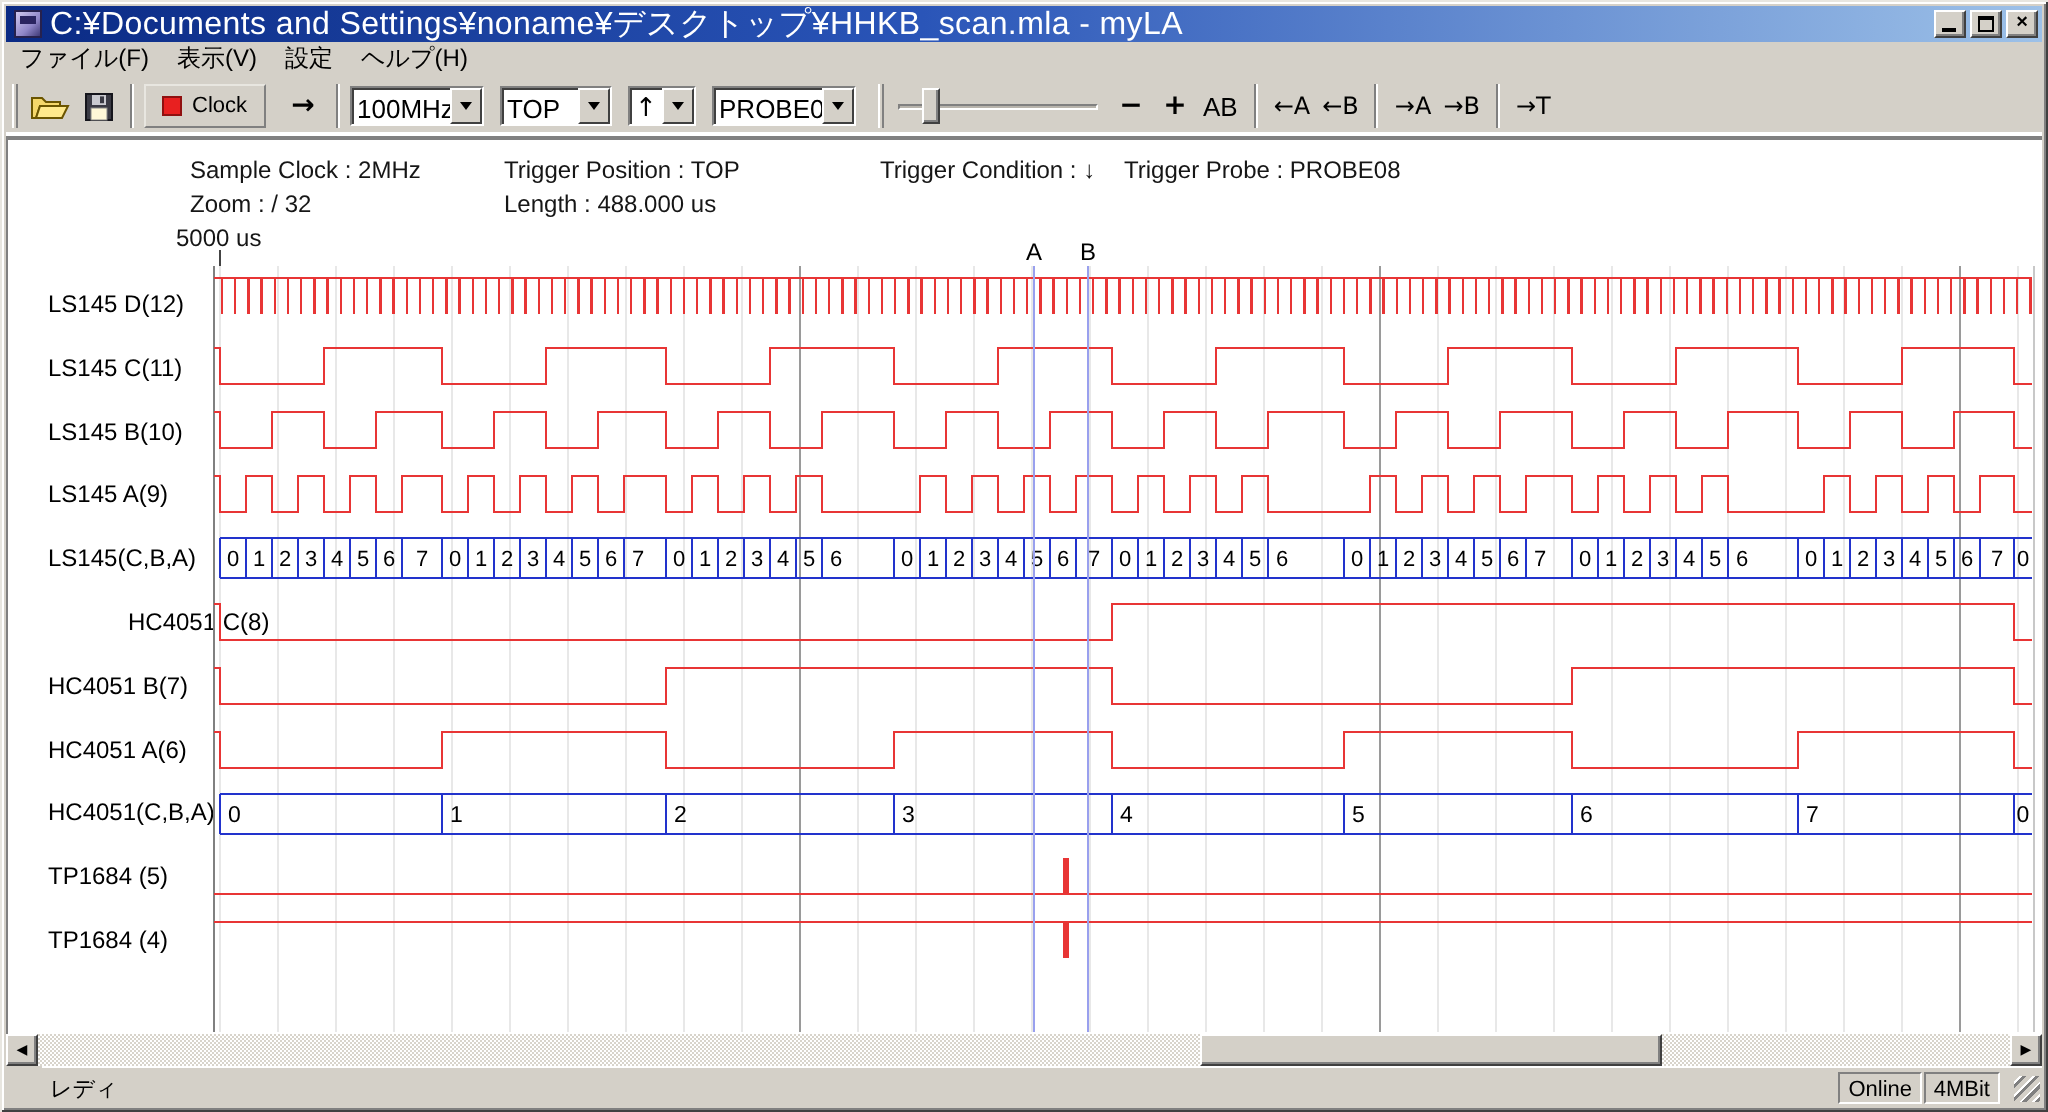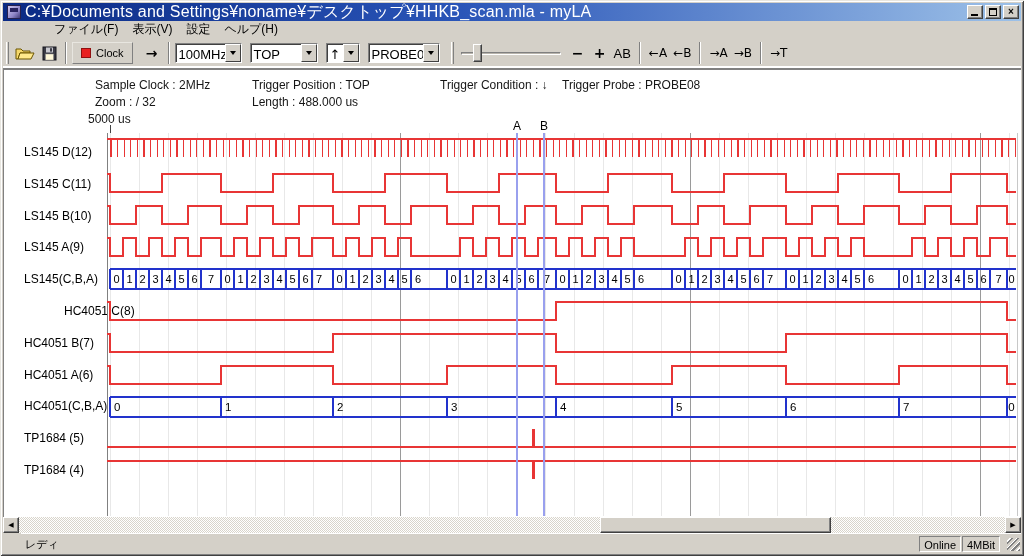--- a/index.html
+++ b/index.html
@@ -10,21 +10,21 @@
   .titlebar{ position:absolute; left:3px; top:3px; right:3px; height:18px;
     background:linear-gradient(90deg,#0a2a84 0%,#2a55b8 45%,#9dc1e8 100%);
     display:flex; align-items:center; padding:0 2px; }
   .title-icon{ width:14px; height:14px; margin:0 4px 0 2px; background:linear-gradient(135deg,#cfc8ee 0%,#8f86c8 60%,#403a78 100%); border:1px solid #26214e; position:relative; }
   .title-icon:after{content:""; position:absolute; left:2px; top:2px; width:8px; height:4px; background:#2a2460;}
   .title-text{ color:#fff; font-size:16px; font-weight:normal; white-space:nowrap; letter-spacing:0.2px; }
   .winbtns{ margin-left:auto; display:flex; gap:2px; }
   .winbtn{ width:16px; height:14px; background:#d4d0c8; border:1px solid; border-color:#fff #404040 #404040 #fff; box-shadow:inset -1px -1px 0 #808080; position:relative; font-size:10px; font-weight:bold; text-align:center; line-height:12px; color:#000;}
   .glyph-min{ position:absolute; left:3px; bottom:2px; width:7px; height:2px; background:#000; }
   .glyph-max{ position:absolute; left:3px; top:2px; width:8px; height:8px; border:1px solid #000; border-top-width:2px; }
-  .menubar{ position:absolute; left:3px; top:21px; right:3px; height:17px; background:#d4d0c8; display:flex; align-items:center; font-size:12px; color:#000;margin-left:44px; }
+  .menubar{ position:absolute; left:3px; top:21px; right:3px; height:17px; background:#d4d0c8; display:flex; align-items:center; font-size:12px; color:#000; }
   .menu-item{ padding:1px 7px; white-space:nowrap; }
   .toolbar{ position:absolute; left:3px; top:38px; right:3px; height:31px; background:#d4d0c8;
     border-bottom:1px solid #808080; box-shadow:inset 0 -2px 0 #fff; display:flex; align-items:center; font-size:11px; }
   .grip{ width:3px; height:22px; border-left:1px solid #fff; border-right:1px solid #808080; margin:0 3px; }
   .grip2{ width:3px; height:22px; border-left:1px solid #fff; border-right:1px solid #808080; margin:0 1px 0 3px; }
   .tsep{ width:2px; height:22px; border-left:1px solid #808080; border-right:1px solid #fff; margin:0 5px; }
   .tbtn{ height:22px; min-width:22px; display:flex; align-items:center; justify-content:center; padding:0 3px; color:#000; background:transparent; }
   .stop-btn{ height:22px; display:flex; align-items:center; gap:5px; padding:0 8px; border:1px solid; border-color:#e8e6e0 #808080 #808080 #e8e6e0; background:#d4d0c8; }
   .stop-square{ width:10px; height:10px; background:#e82020; border:1px solid #901010; }
   .arrow-glyph{ font-family:"DejaVu Sans",sans-serif; font-size:14px; font-weight:bold; }
@@ -100,21 +100,21 @@
       <span>Clock</span>
     </div>
     <div class="tbtn arrow-glyph" style="margin-left:8px;">→</div>
     <div class="tsep"></div>
     <div class="combo" style="width:67px;">
       <span class="combo-text">100MHz</span>
       <span class="combo-btn">
           <i></i>
         </span>
     </div>
-    <div class="combo" style="width:68px;justify-content:space-between;">
+    <div class="combo" style="width:56px;justify-content:space-between;">
       <span class="combo-text">TOP</span>
       <span class="combo-btn">
           <i></i>
         </span>
     </div>
     <div class="combo" style="width:34px;">
       <span class="combo-text small-arrow">↑</span>
       <span class="combo-btn">
           <i></i>
         </span>

